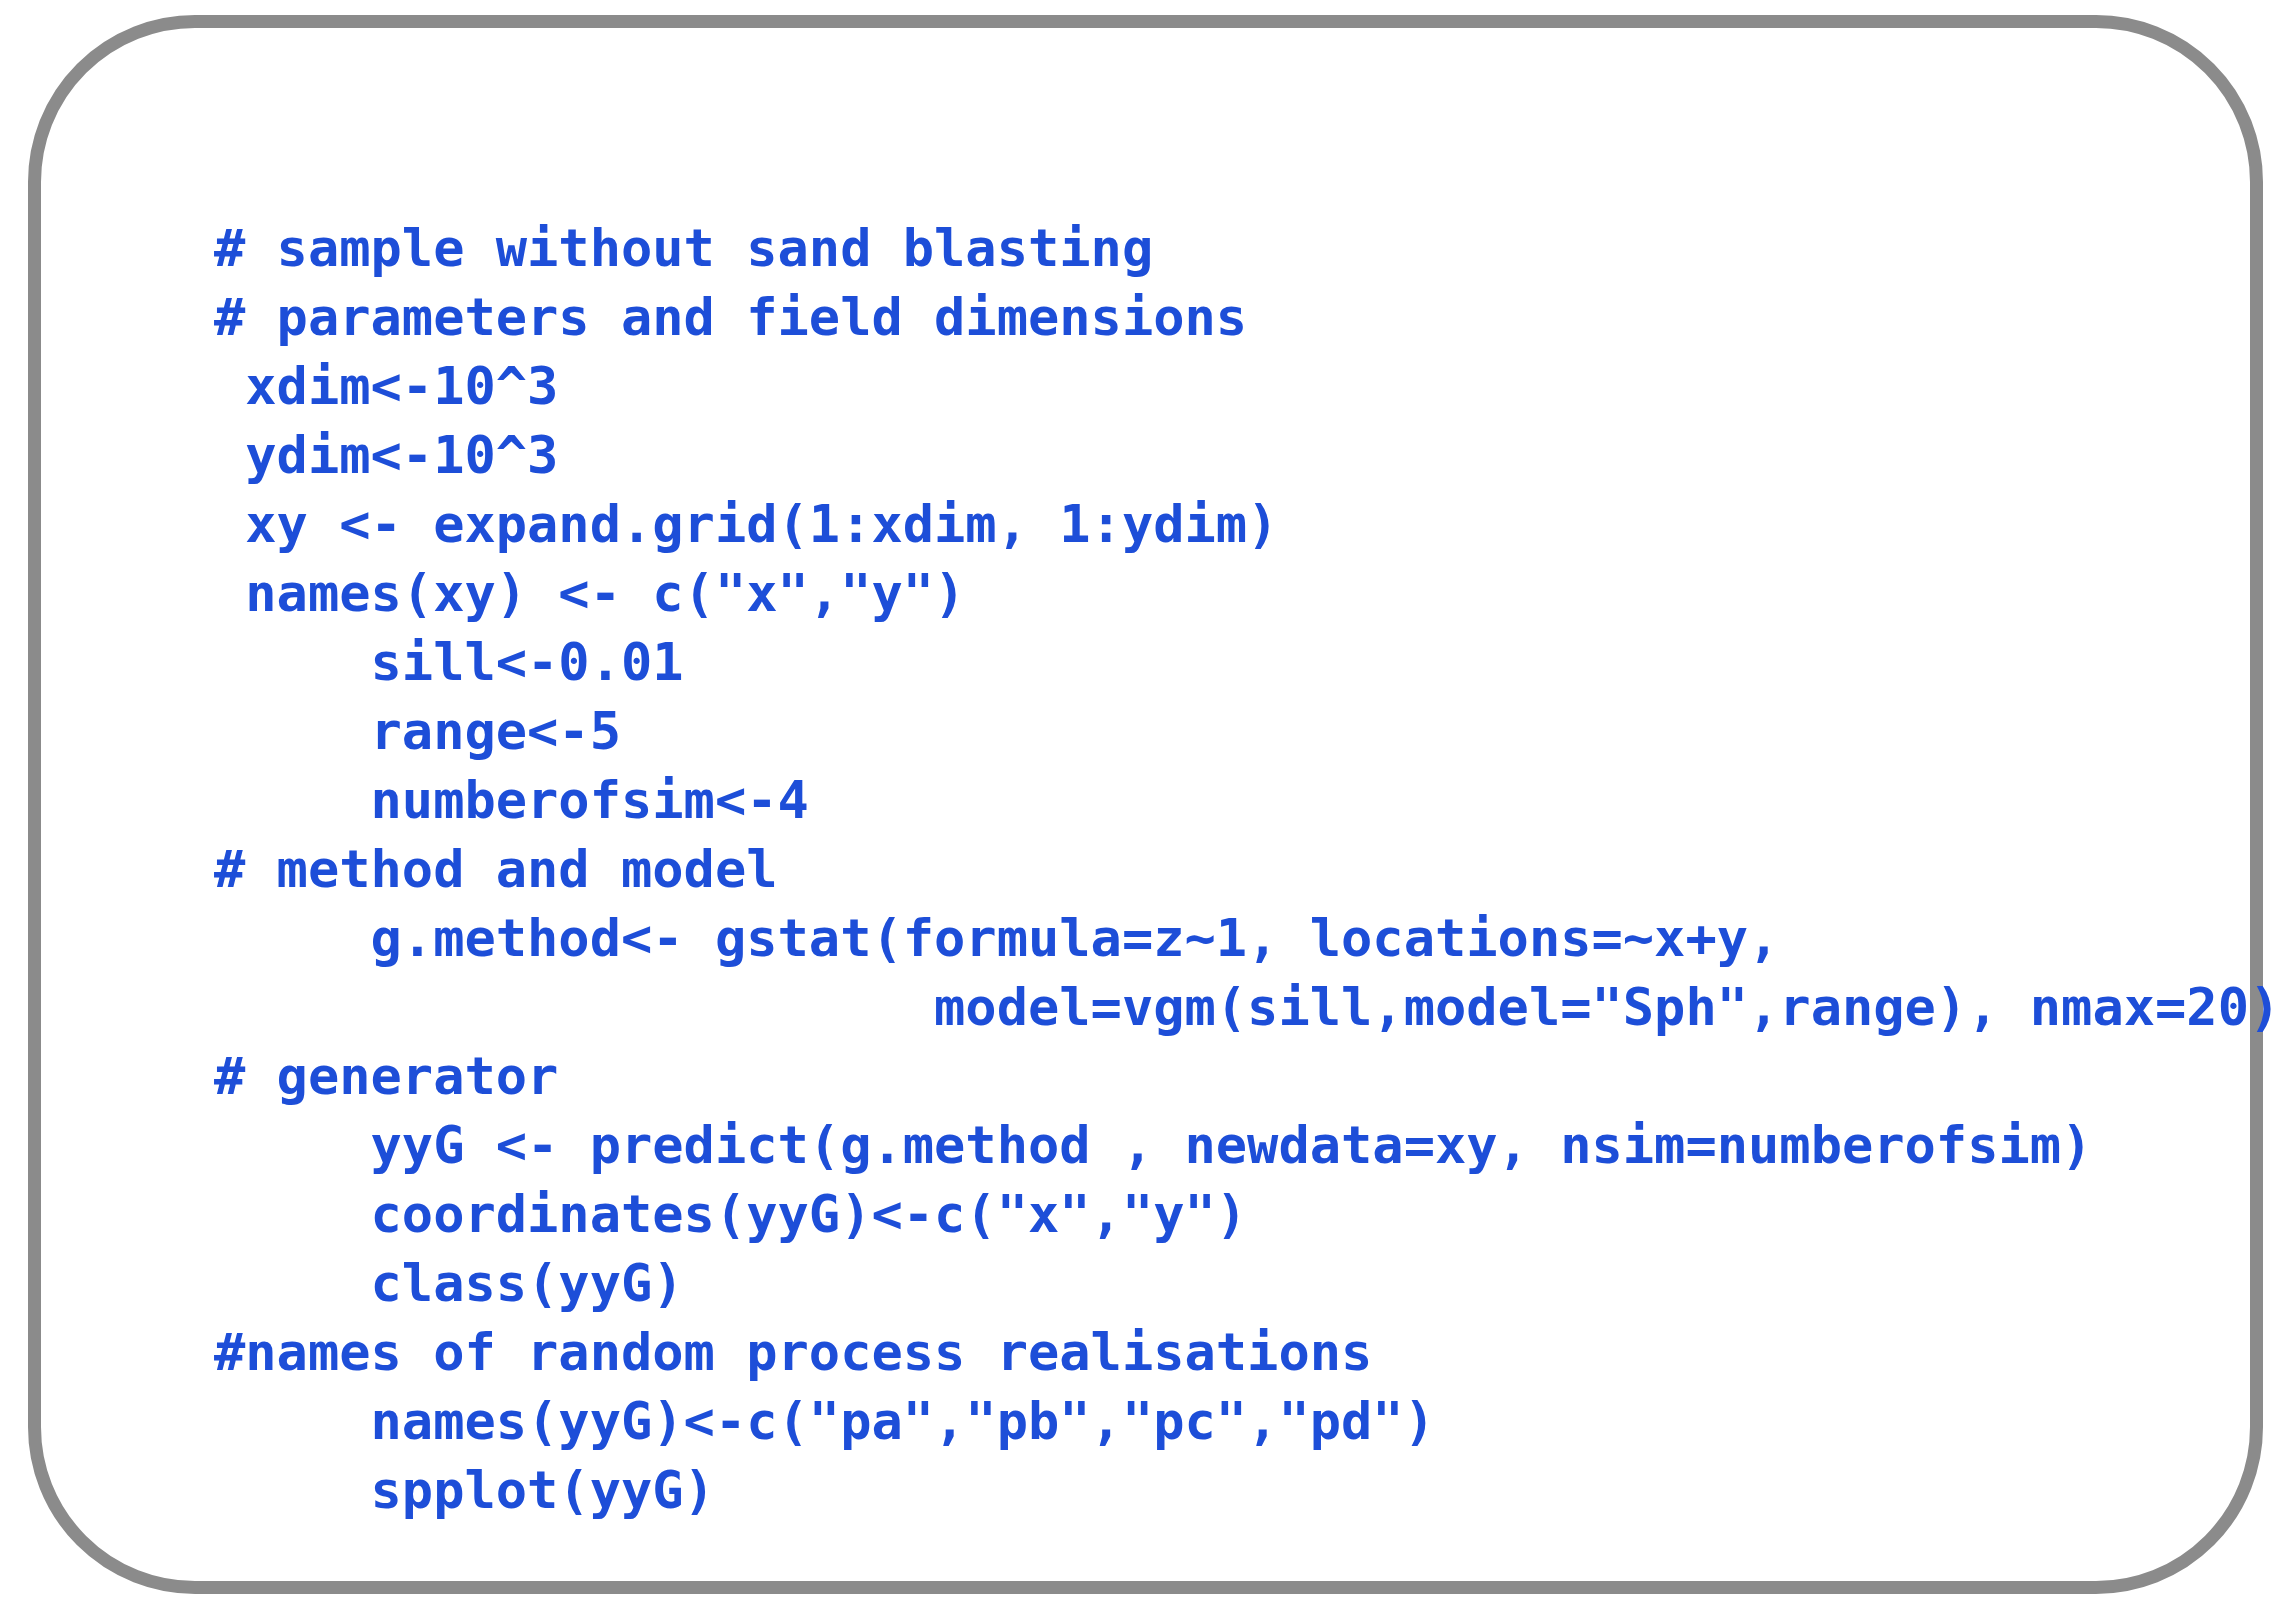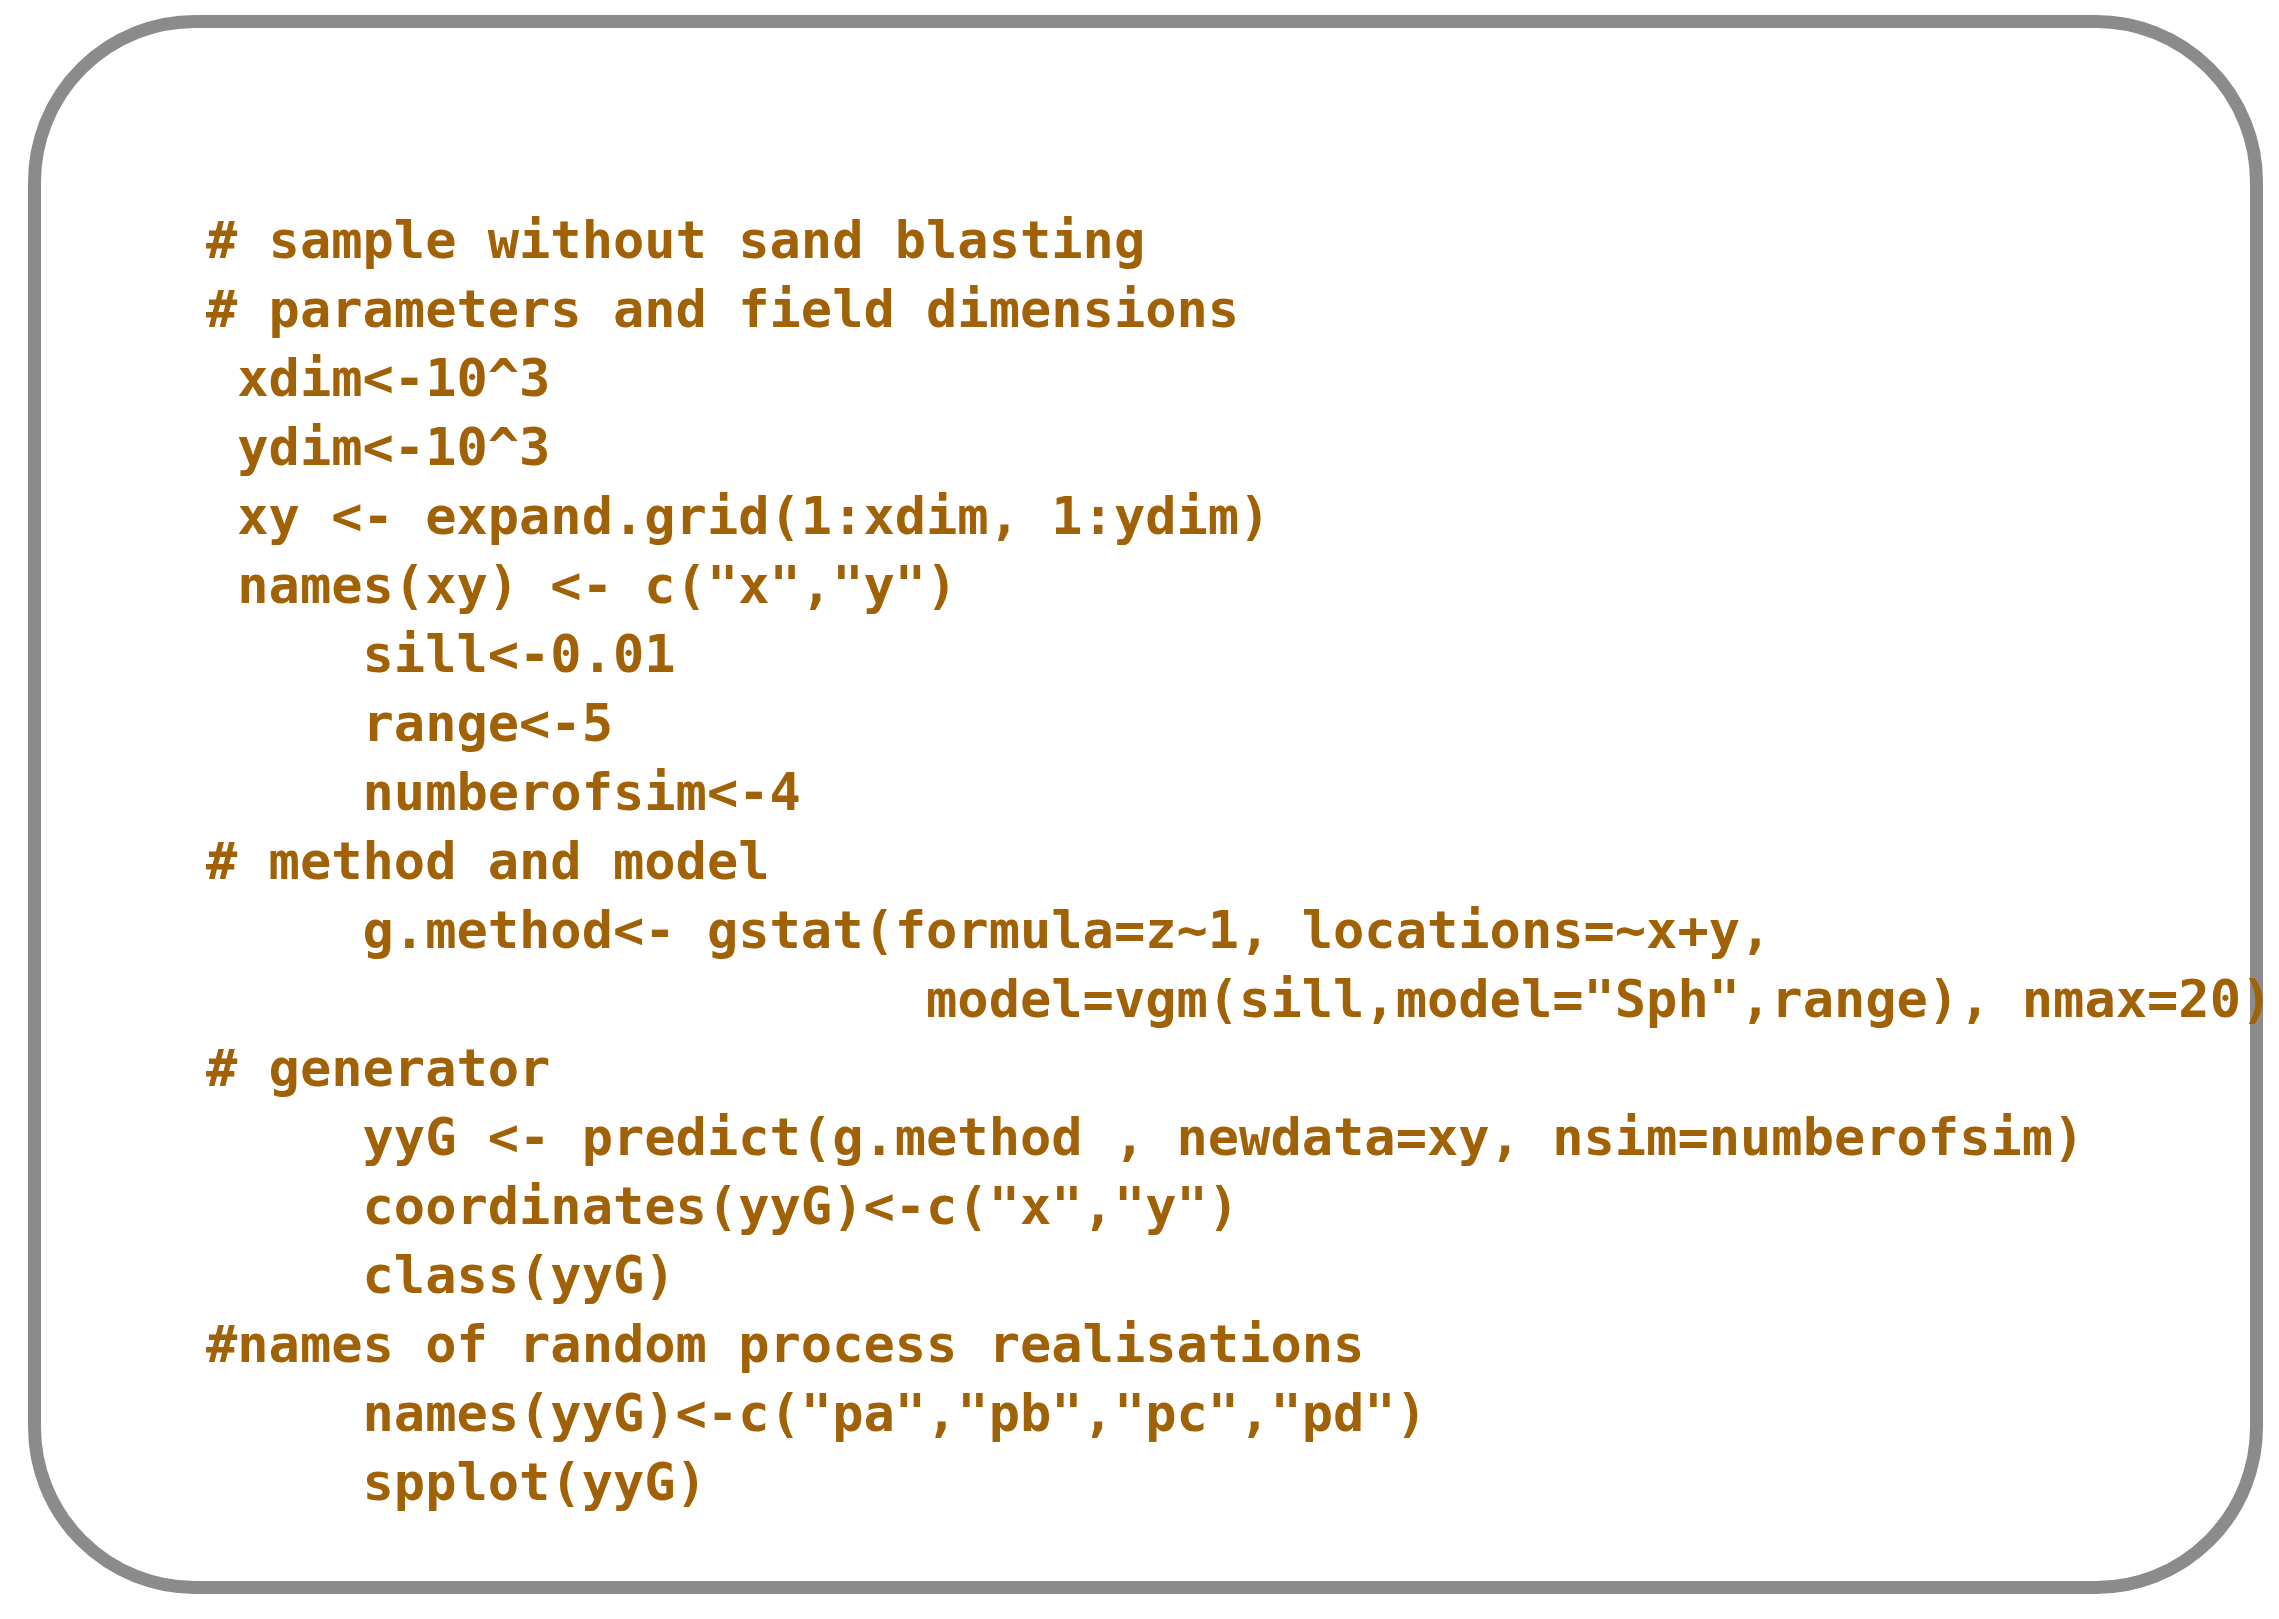--- a/index.html
+++ b/index.html
@@ -22,28 +22,28 @@
     height: 1579px;
     box-sizing: border-box;
     border: 13px solid #8b8b8b;
     border-radius: 167px;
     background: #ffffff;
   }
   .code-listing {
     position: absolute;
     left: 165px;
     top: 178px;
-    margin: 0;
+    margin: 8px;
     white-space: pre;
     font-family: "DejaVu Sans Mono", "Liberation Mono", monospace;
     font-weight: bold;
     font-size: 52px;
     line-height: 69px;
     letter-spacing: 0;
-    color: #a16207;
+    color: #1d4ed8;
   }
 </style>
 </head>
 <body>
 
 <div class="code-panel">
   <pre class="code-listing"># sample without sand blasting
 # parameters and field dimensions
  xdim&lt;-10^3
  ydim&lt;-10^3

